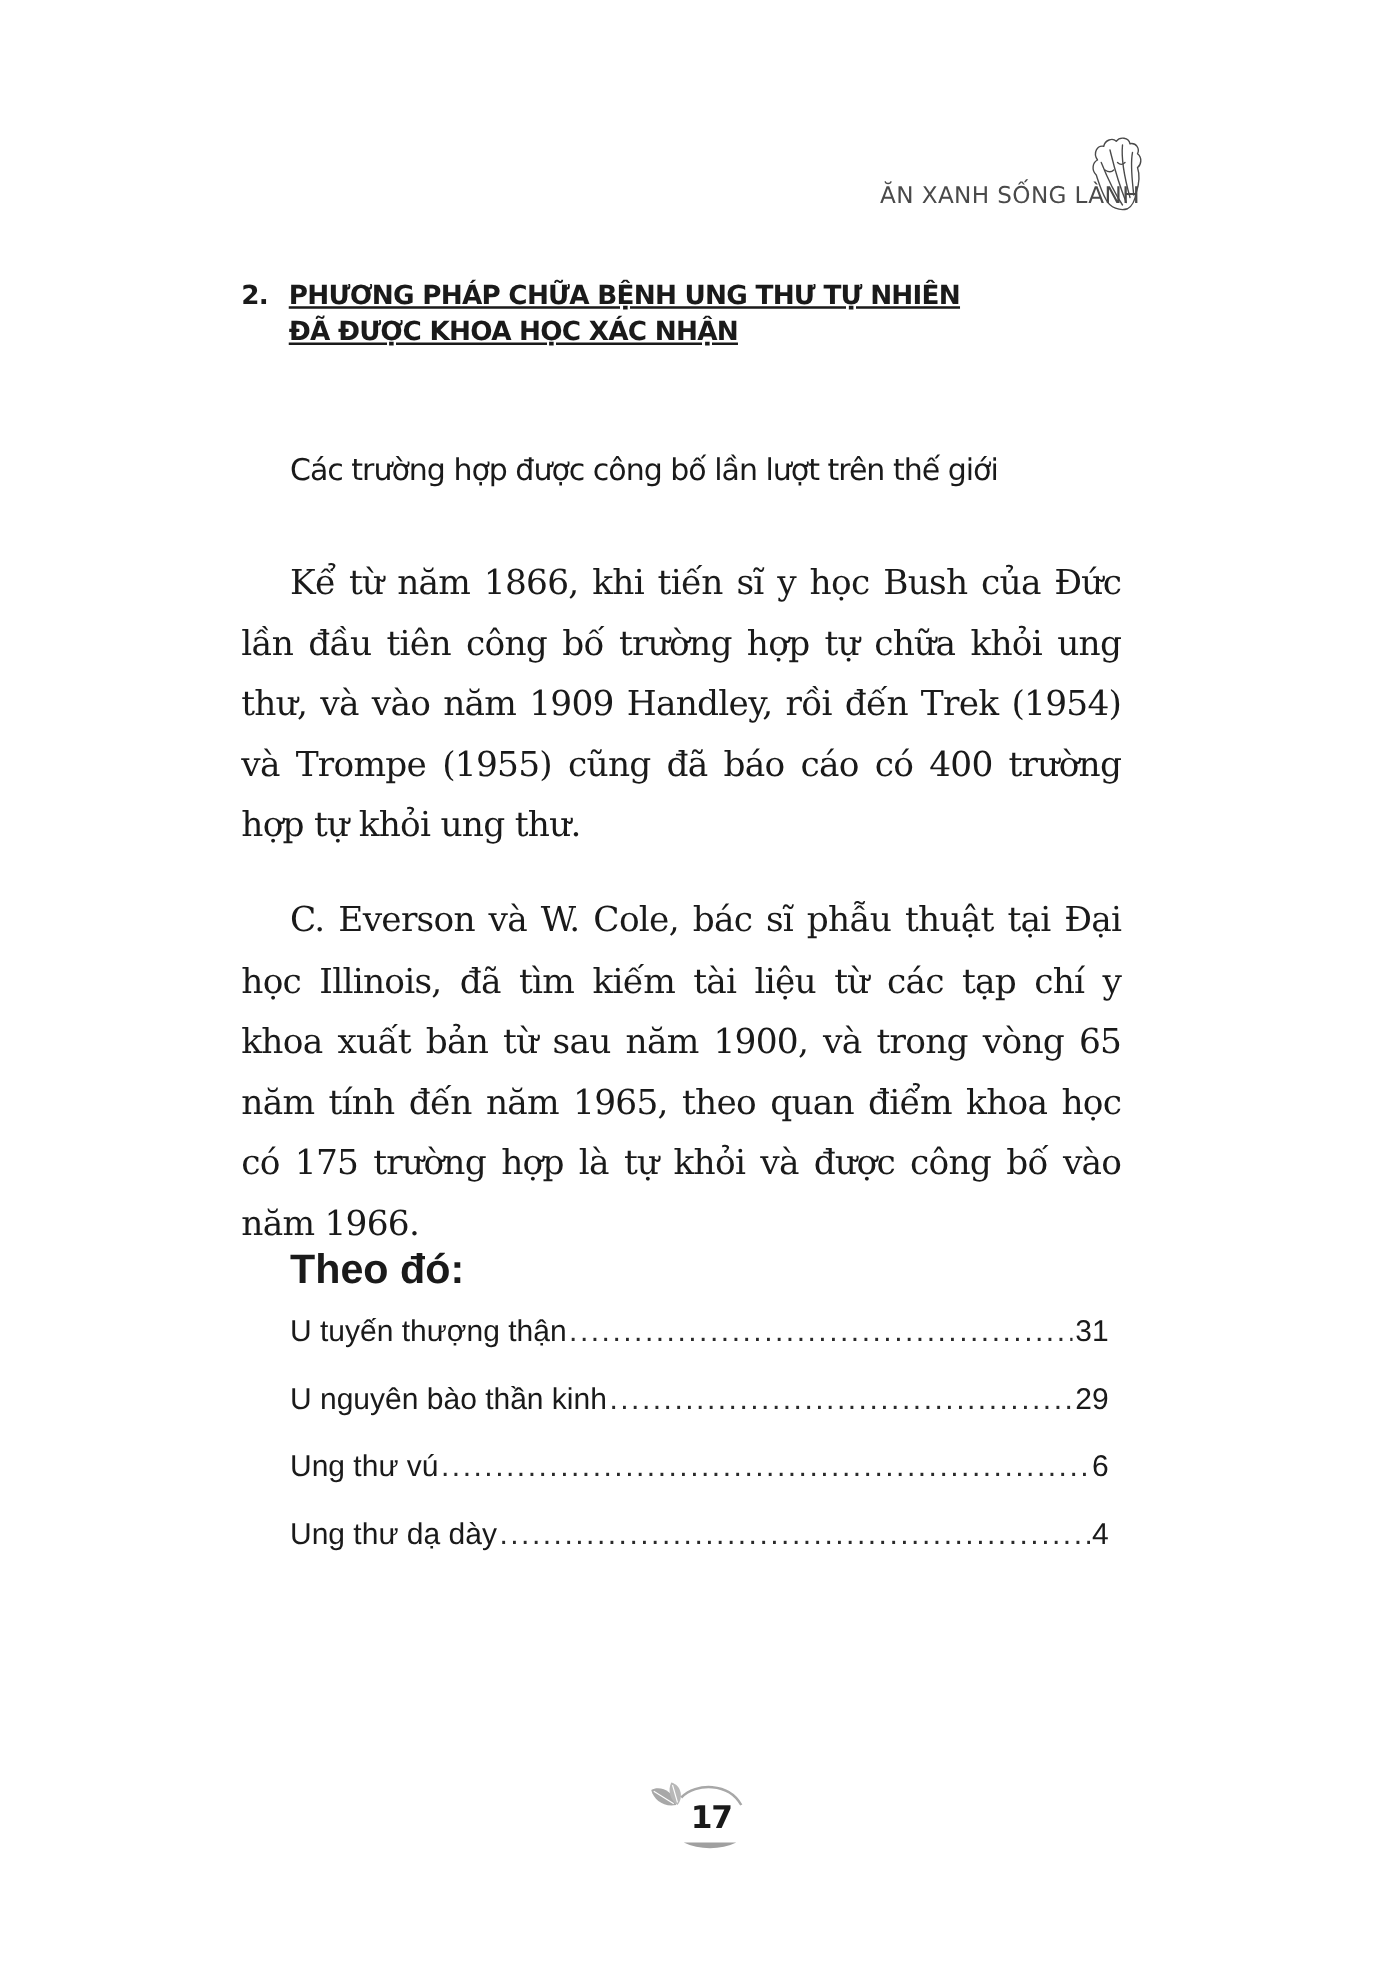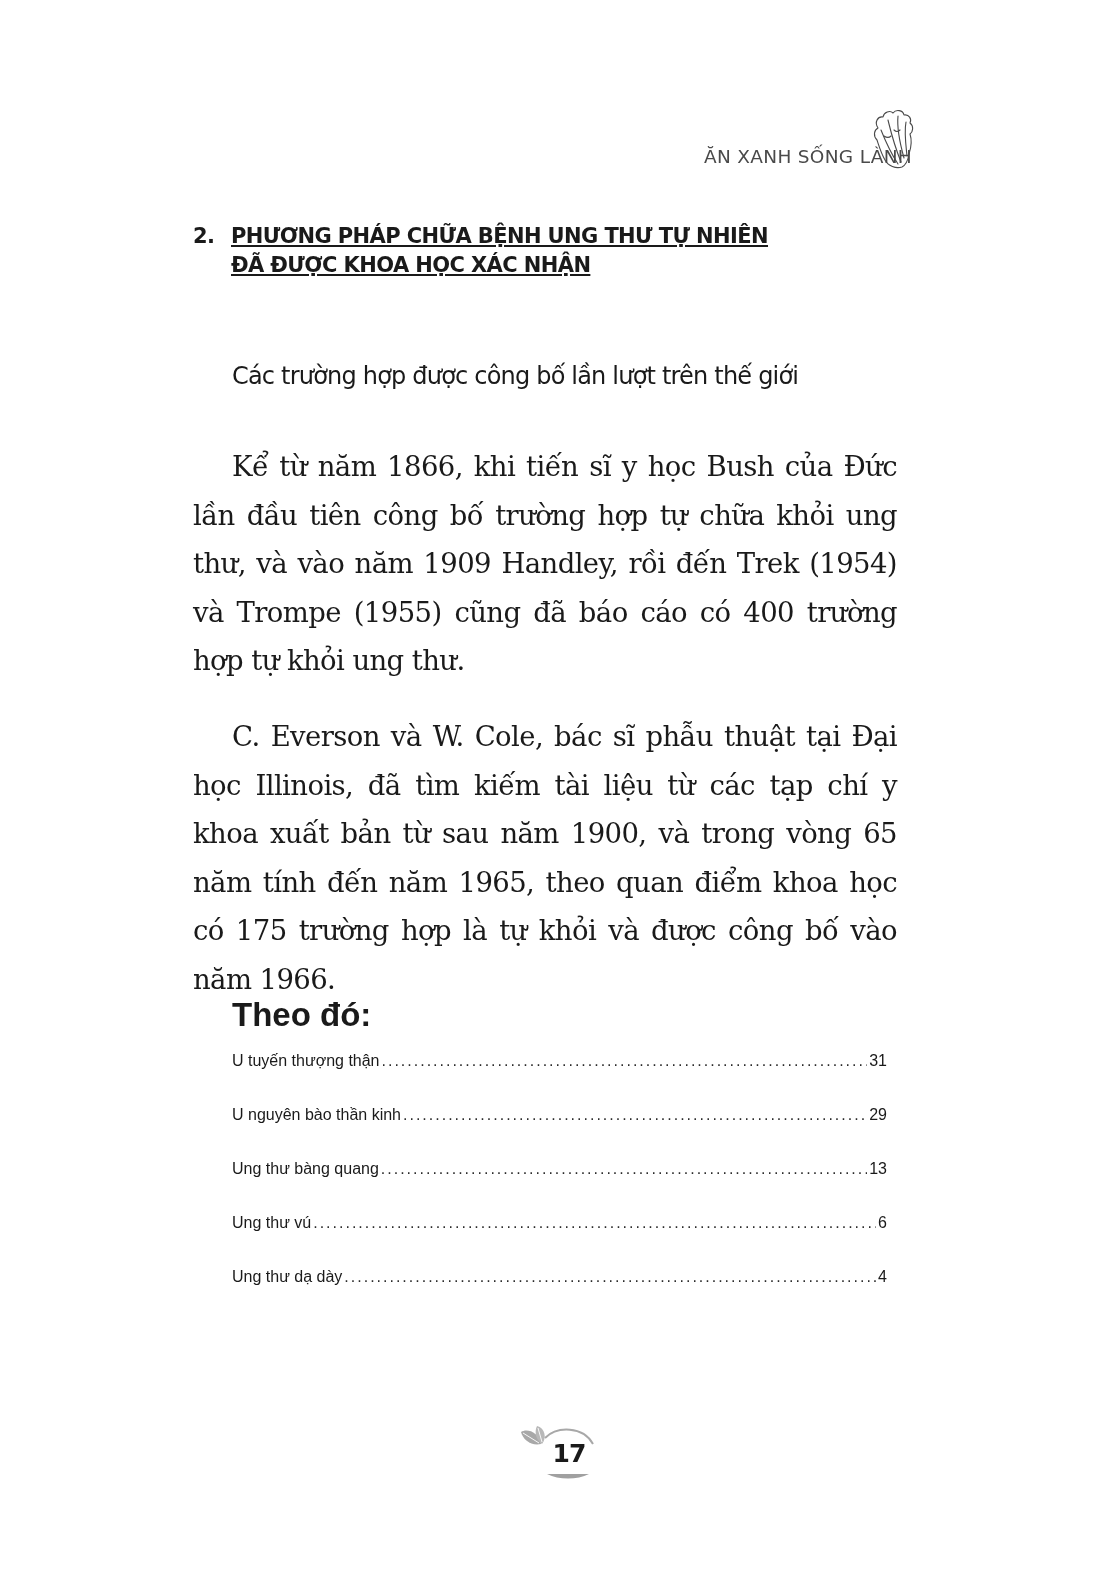--- a/index.html
+++ b/index.html
@@ -100,21 +100,21 @@
       width: 655px;
       margin: 0;
       padding: 0;
       list-style: none;
     }
     .stats-row {
       display: flex;
       align-items: baseline;
       height: 54px;
       font-family: "Liberation Sans", sans-serif;
-      font-size: 16px;
+      font-size: 24px;
       color: #1a1a1a;
     }
     .stats-label {
       white-space: nowrap;
     }
     .stats-leader {
       flex: 1;
       overflow: hidden;
       white-space: nowrap;
       margin: 0 2px;
@@ -182,25 +182,20 @@
     <span class="stats-label">U tuyến thượng thận</span>
     <span class="stats-leader"></span>
     <span class="stats-value">31</span>
   </li>
   <li class="stats-row">
     <span class="stats-label">U nguyên bào thần kinh</span>
     <span class="stats-leader"></span>
     <span class="stats-value">29</span>
   </li>
   <li class="stats-row">
-    <span class="stats-label">Ung thư bàng quang</span>
-    <span class="stats-leader"></span>
-    <span class="stats-value">13</span>
-  </li>
-  <li class="stats-row">
     <span class="stats-label">Ung thư vú</span>
     <span class="stats-leader"></span>
     <span class="stats-value">6</span>
   </li>
   <li class="stats-row">
     <span class="stats-label">Ung thư dạ dày</span>
     <span class="stats-leader"></span>
     <span class="stats-value">4</span>
   </li>
 </ul>

